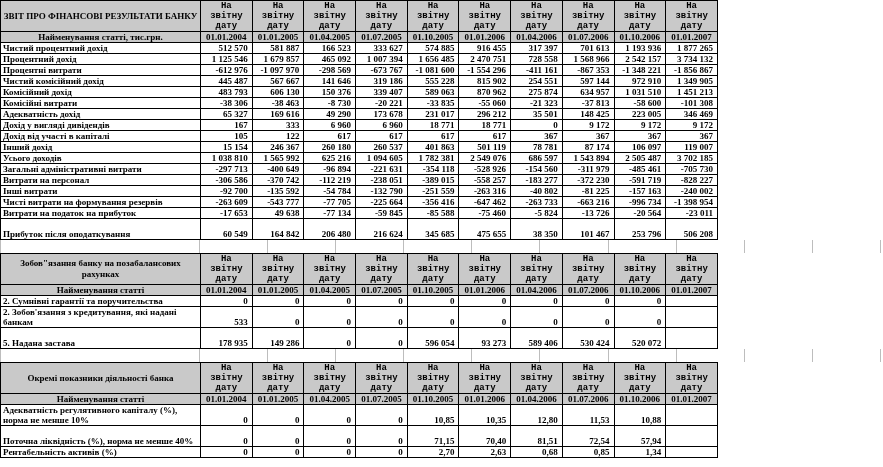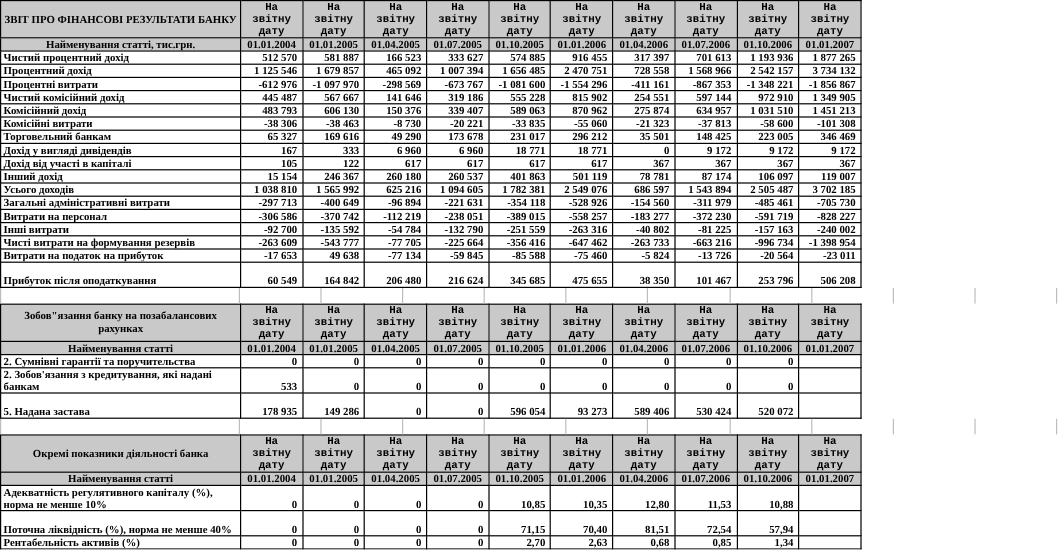--- a/index.html
+++ b/index.html
@@ -165,21 +165,21 @@
           <td class="num" data-name="value-cell">-8 730</td>
           <td class="num" data-name="value-cell">-20 221</td>
           <td class="num" data-name="value-cell">-33 835</td>
           <td class="num" data-name="value-cell">-55 060</td>
           <td class="num" data-name="value-cell">-21 323</td>
           <td class="num" data-name="value-cell">-37 813</td>
           <td class="num" data-name="value-cell">-58 600</td>
           <td class="num" data-name="value-cell">-101 308</td>
         </tr>
         <tr data-name="table-row">
-          <td class="lab" data-name="row-label">Торговельний банкам</td>
+          <td class="lab" data-name="row-label">Адекватність дохід</td>
           <td class="num" data-name="value-cell">65 327</td>
           <td class="num" data-name="value-cell">169 616</td>
           <td class="num" data-name="value-cell">49 290</td>
           <td class="num" data-name="value-cell">173 678</td>
           <td class="num" data-name="value-cell">231 017</td>
           <td class="num" data-name="value-cell">296 212</td>
           <td class="num" data-name="value-cell">35 501</td>
           <td class="num" data-name="value-cell">148 425</td>
           <td class="num" data-name="value-cell">223 005</td>
           <td class="num" data-name="value-cell">346 469</td>

